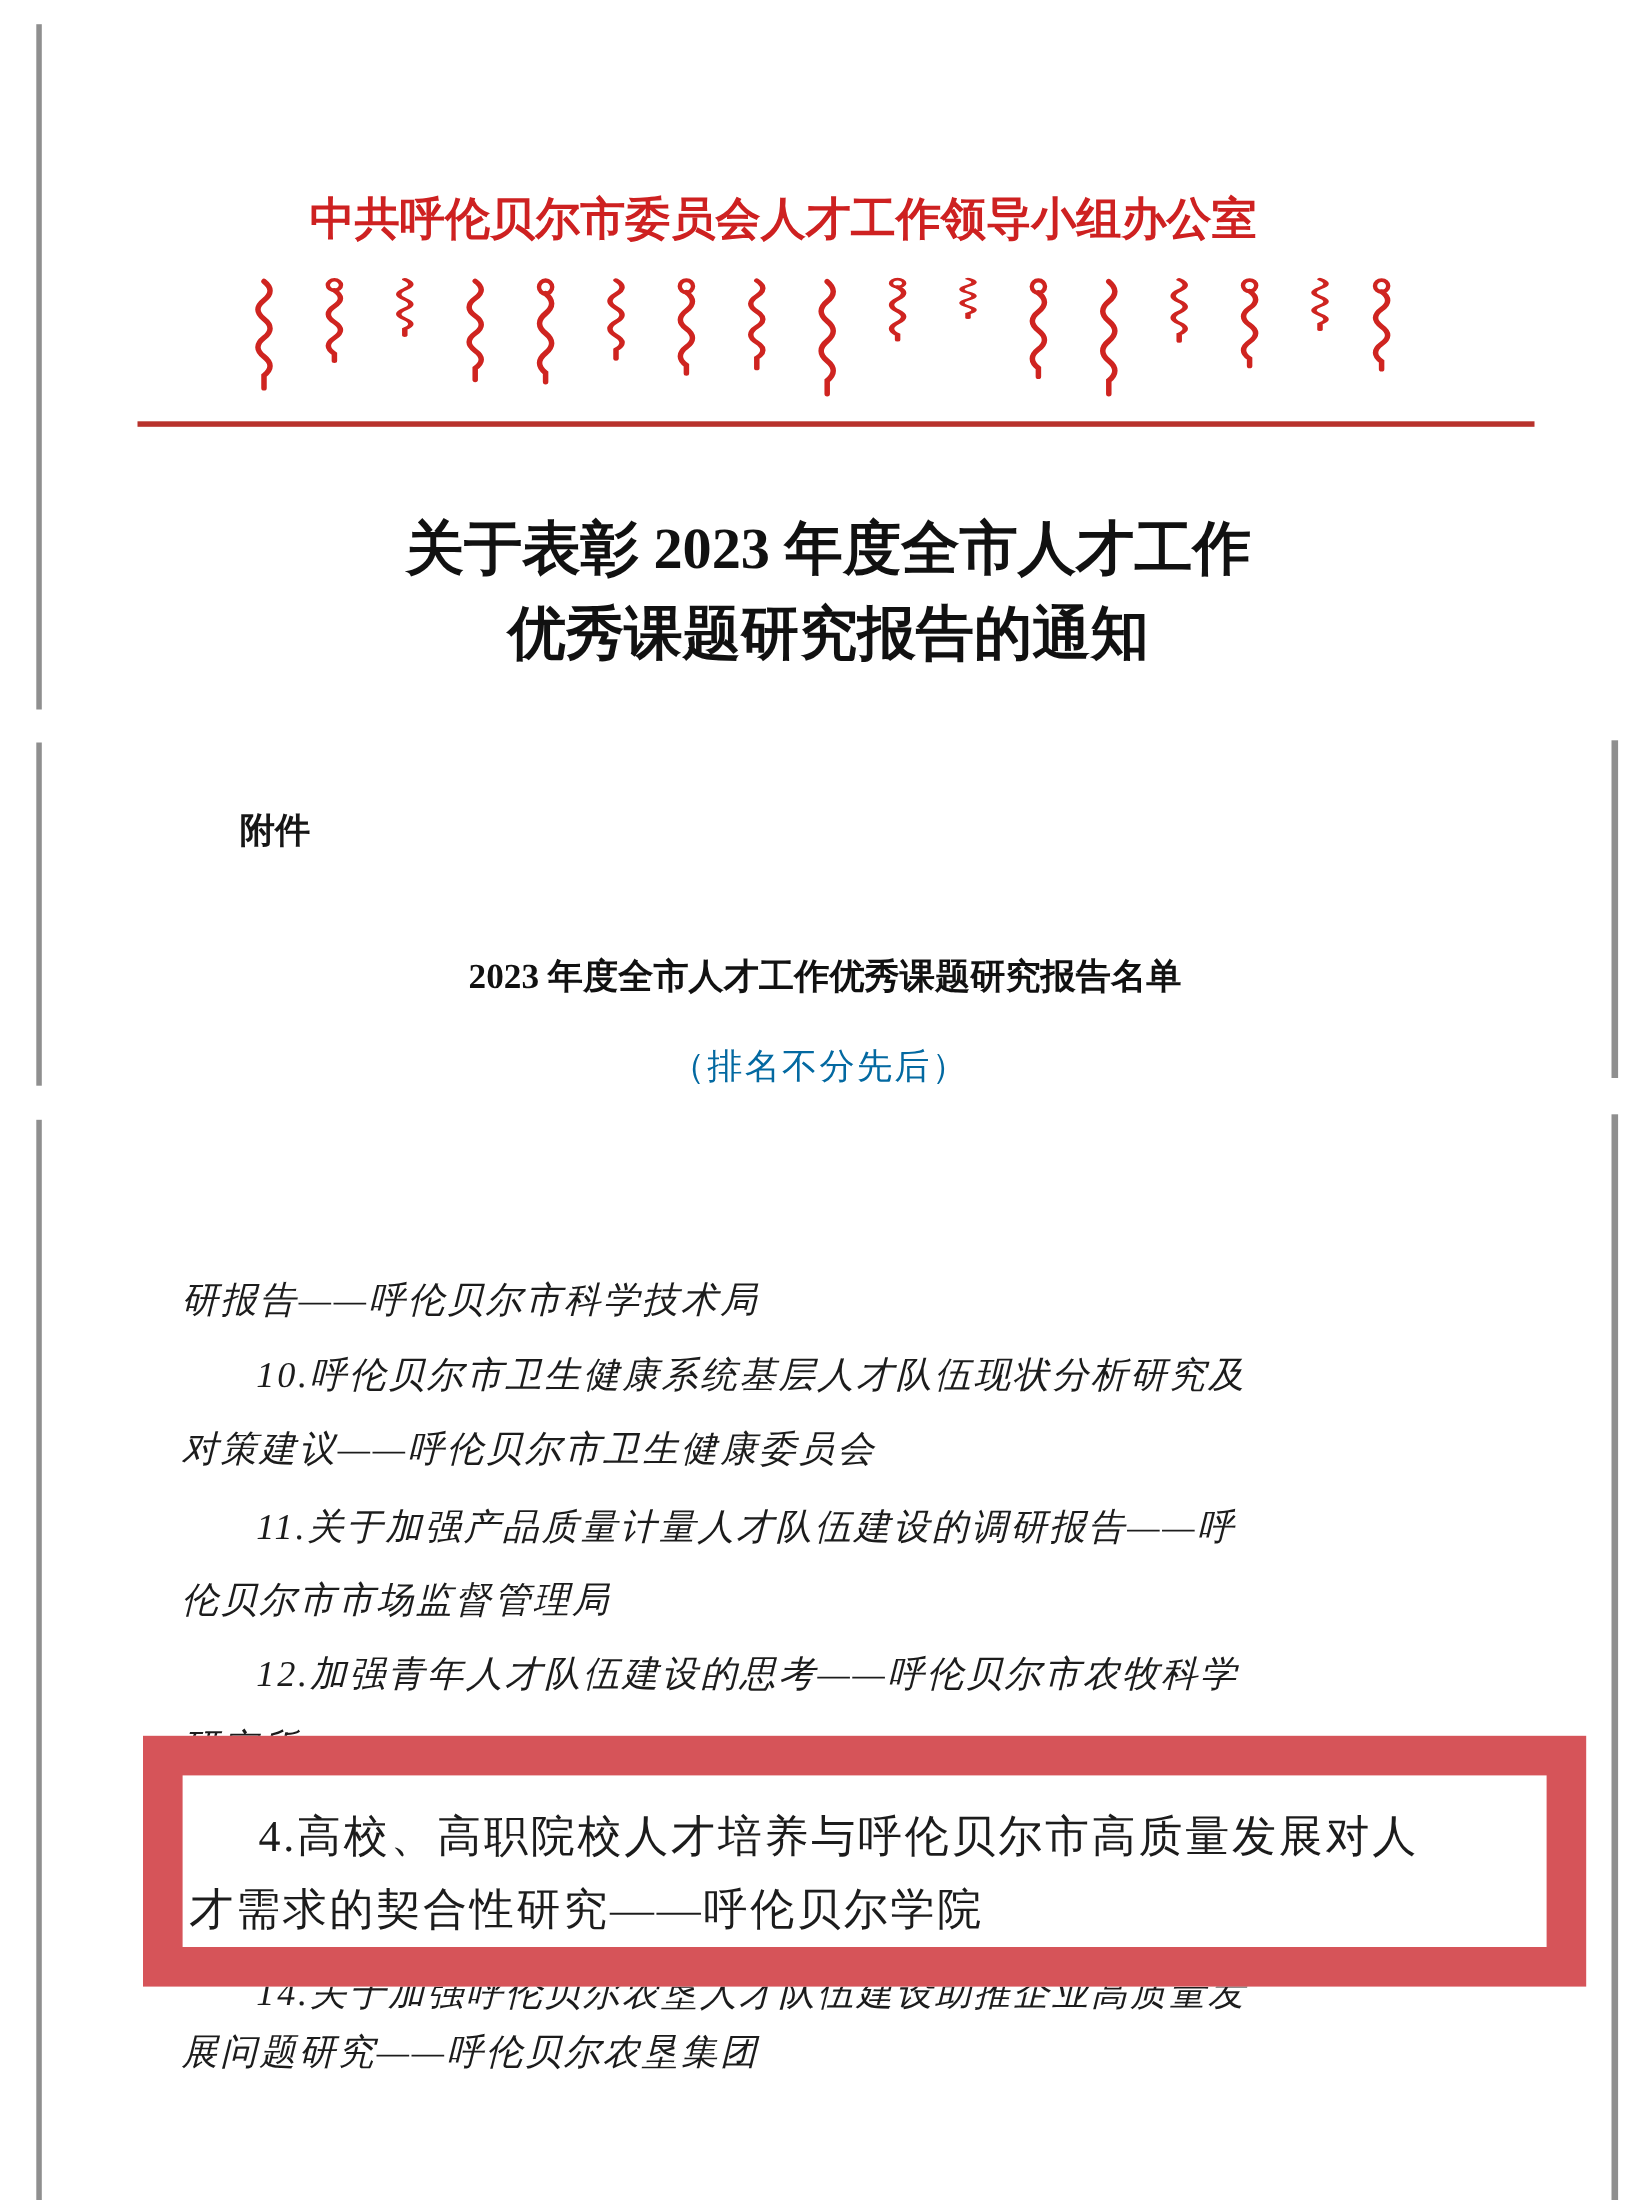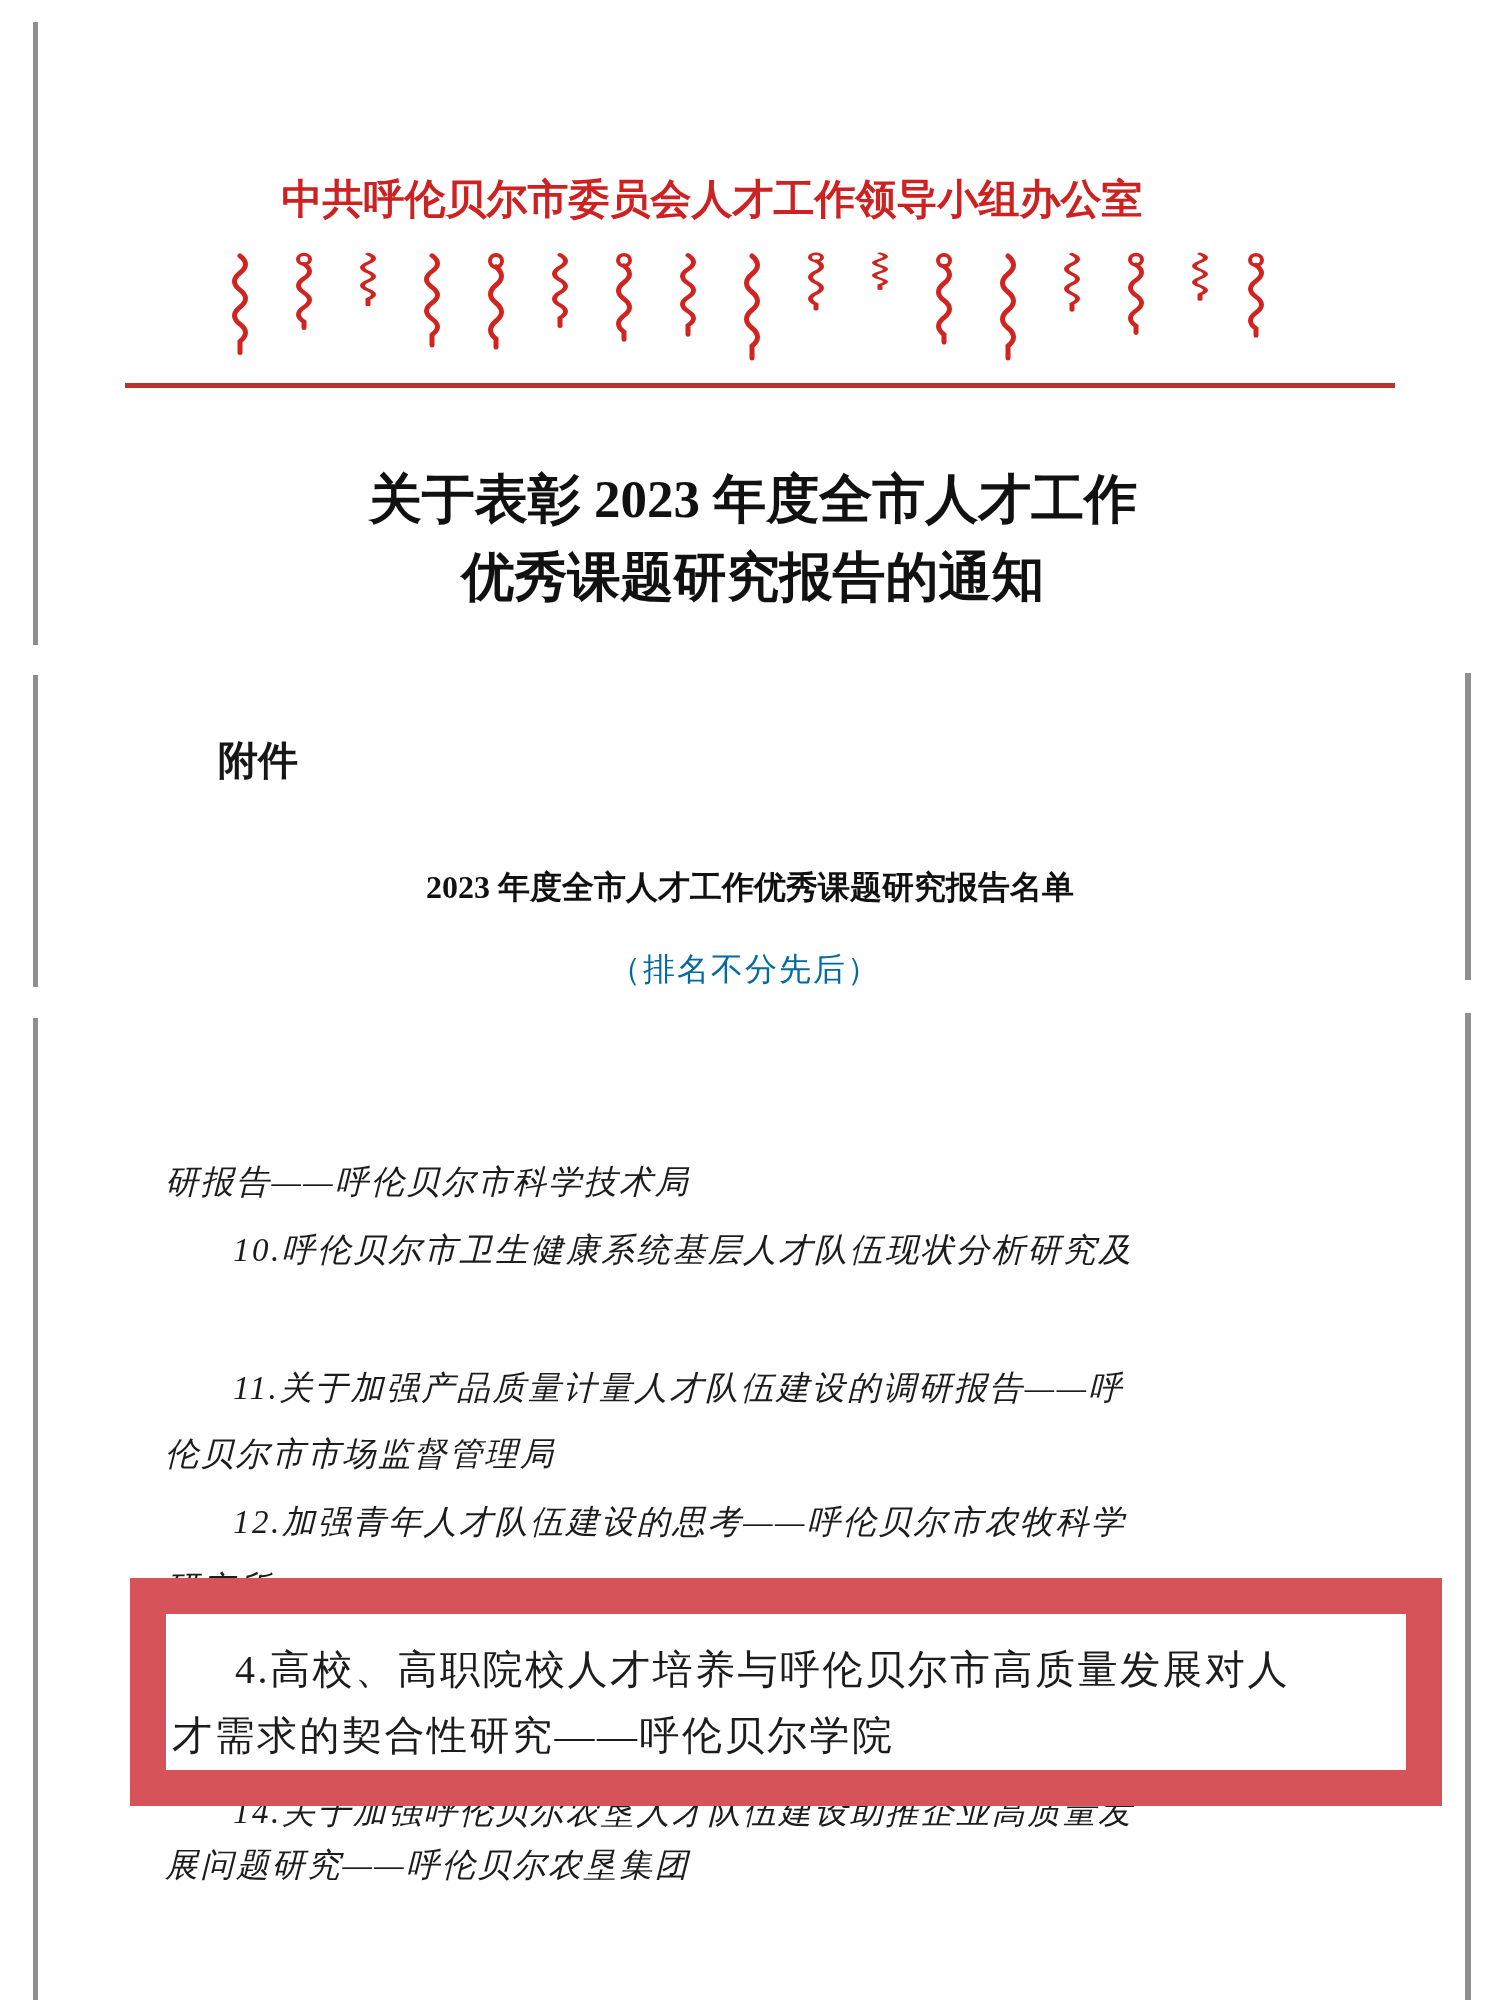--- a/index.html
+++ b/index.html
@@ -27,21 +27,21 @@
     position:absolute;left:705px;top:460px;transform:translateX(-50%);
     text-align:center;white-space:nowrap;
     font-size:53px;font-weight:bold;color:#111111;
     line-height:78px;
     font-family:"Liberation Serif","DejaVu Serif",serif;
     margin-left:48px;
   }
   
   .attachment-label{
     position:absolute;left:218px;top:733px;
-    font-size:40px;font-weight:bold;color:#161616;
+    font-size:32px;font-weight:bold;color:#161616;
     font-family:"Liberation Sans","DejaVu Sans",sans-serif;
   }
   .list-title{
     position:absolute;left:750px;top:866px;transform:translateX(-50%);
     white-space:nowrap;
     font-size:32px;font-weight:bold;color:#111111;
     font-family:"Liberation Serif","DejaVu Serif",serif;
   }
   .list-subtitle{
     position:absolute;left:745px;top:948px;transform:translateX(-50%);
@@ -117,20 +117,21 @@
     <div>关于表彰 2023 年度全市人才工作</div>
     <div>优秀课题研究报告的通知</div>
   </div>
 
   <div class="attachment-label">附件</div>
   <div class="list-title">2023 年度全市人才工作优秀课题研究报告名单</div>
   <div class="list-subtitle">（排名不分先后）</div>
 
   <div class="line flush" style="top:1160px;">研报告——呼伦贝尔市科学技术局</div>
   <div class="line indent" style="top:1228px;">10.呼伦贝尔市卫生健康系统基层人才队伍现状分析研究及</div>
+  <div class="line flush" style="top:1295px;">对策建议——呼伦贝尔市卫生健康委员会</div>
   <div class="line indent" style="top:1366px;">11.关于加强产品质量计量人才队伍建设的调研报告——呼</div>
   <div class="line flush" style="top:1432px;">伦贝尔市市场监督管理局</div>
   <div class="line indent" style="top:1500px;">12.加强青年人才队伍建设的思考——呼伦贝尔市农牧科学</div>
   <div class="line flush" style="top:1566px;">研究所</div>
   <div class="line indent" style="top:1790px;">14.关于加强呼伦贝尔农垦人才队伍建设助推企业高质量发</div>
   <div class="line flush" style="top:1843px;">展问题研究——呼伦贝尔农垦集团</div>
 
   <div class="highlight-box"></div>
   <div class="hl-line" style="left:235px;top:1642px;">4.高校、高职院校人才培养与呼伦贝尔市高质量发展对人</div>
   <div class="hl-line" style="left:172px;top:1708px;">才需求的契合性研究——呼伦贝尔学院</div>

